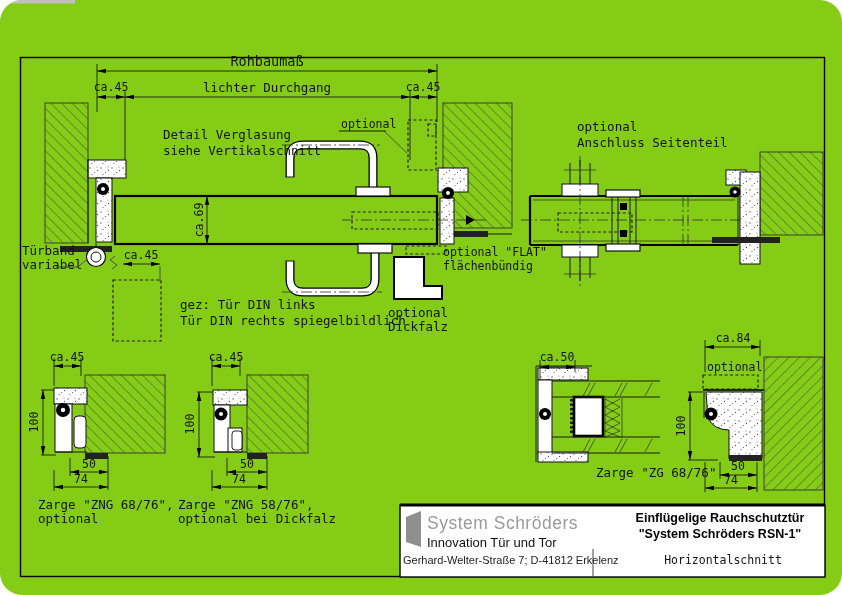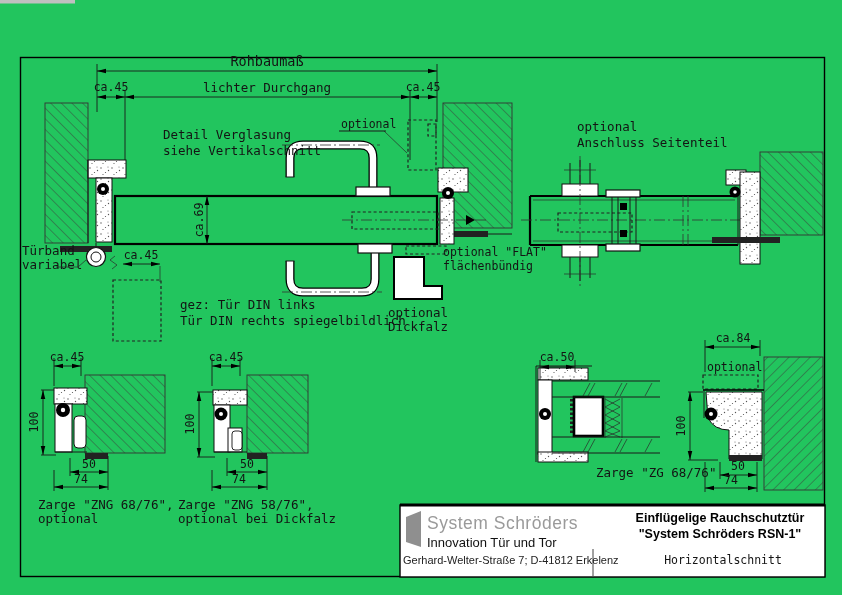--- a/index.html
+++ b/index.html
@@ -1,16 +1,16 @@
 <!DOCTYPE html>
 <html><head>
 <meta charset="utf-8">
 <style>
   html,body{margin:0;padding:0;background:#fff;}
-  #stage{width:842px;height:595px;position:relative;background:#22c55e;overflow:hidden;}
+  #stage{width:842px;height:595px;position:relative;background:#84cc16;overflow:hidden;border-radius:22px;}
   svg{display:block;}
   .t{font-family:"DejaVu Sans Mono",monospace;fill:#141414;}
   .t11{font-size:11.5px;}
   .t12{font-size:12.5px;}
   .t13{font-size:13.5px;}
   .sans{font-family:"Liberation Sans",sans-serif;}
   .company{font-size:17.5px;fill:#9a9a9a;letter-spacing:.5px;}
   .tagline{font-size:13px;fill:#111;}
   .addr{font-size:11px;fill:#222;}
   .doctitle{font-size:12.5px;font-weight:bold;fill:#000;}

